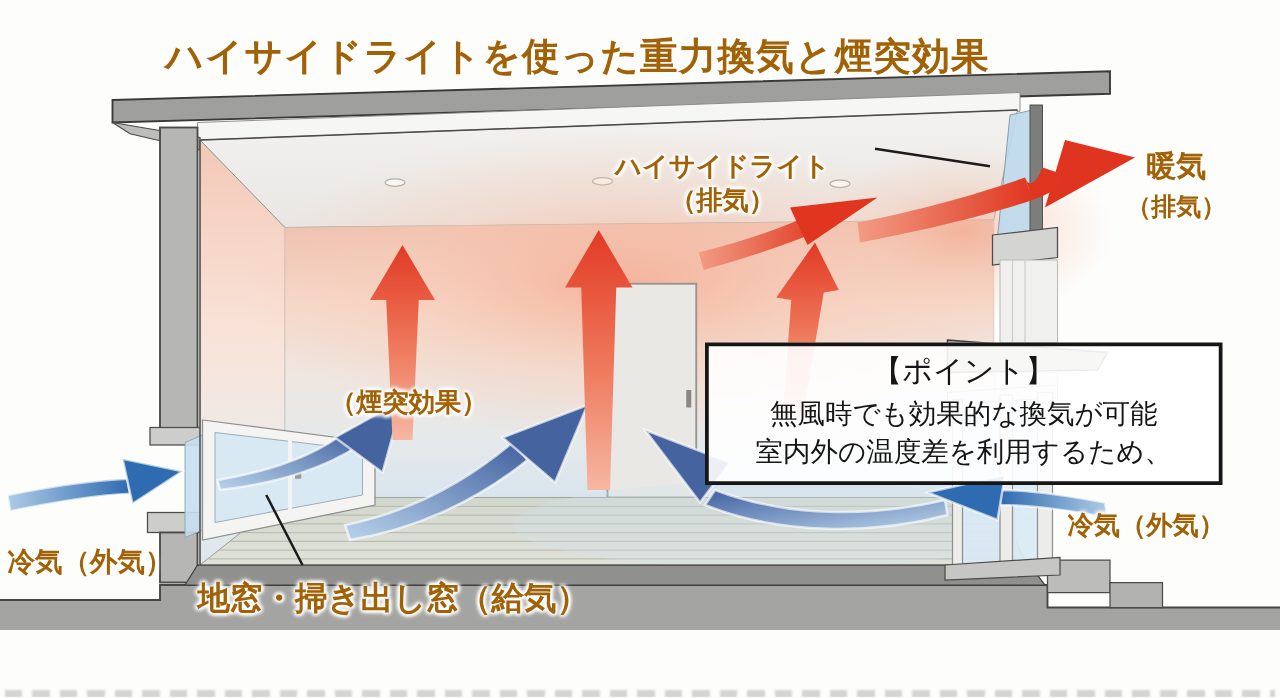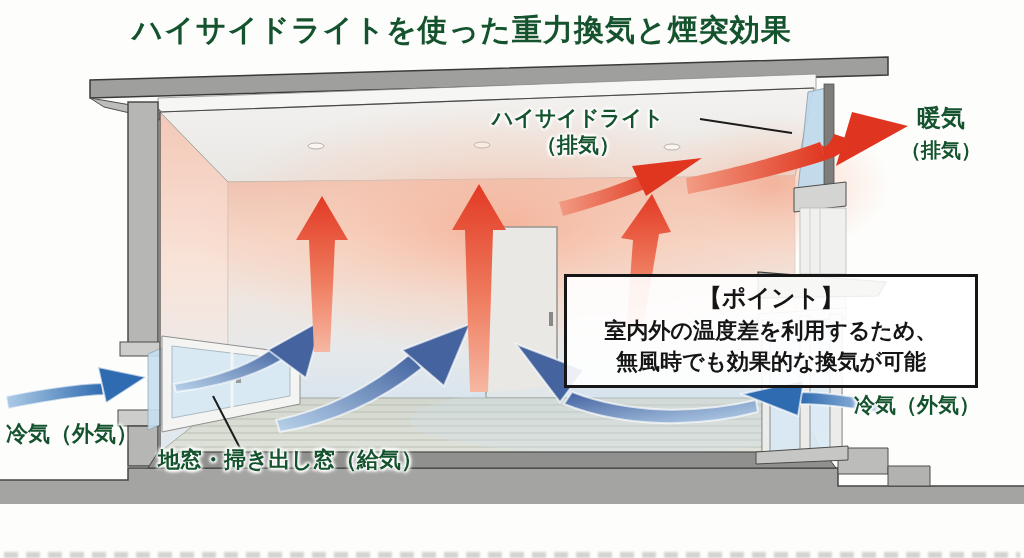--- a/index.html
+++ b/index.html
@@ -2,37 +2,38 @@
 <html><head>
 <meta charset="utf-8">
 <style>
   html,body{margin:0;padding:0;background:#ffffff;}
   .canvas{
     position:relative;width:1024px;height:558px;background:#fdfdfb;overflow:hidden;
     font-family:"Liberation Sans","DejaVu Sans",sans-serif;color:#151515;
   }
   .canvas svg{position:absolute;left:0;top:0;}
   .lbl{
-    position:absolute;font-weight:800;color:#14532d;text-align:center;line-height:1.3;
+    position:absolute;font-weight:800;color:#a16207;text-align:center;line-height:1.3;
     white-space:nowrap;
     text-shadow:0 0 4px #fff,0 0 4px #fff,0 0 6px #fff,1px 1px 3px #fff,-1px -1px 3px #fff,1px -1px 3px #fff,-1px 1px 3px #fff;
+    margin-top:16px;
   }
   .title{left:100px;top:10px;width:724px;font-size:30px;letter-spacing:1px;text-shadow:none;}
   .lbl-hsl{left:478px;top:104px;width:200px;font-size:21px;}
   .lbl-warm-out{left:878px;top:102px;width:126px;font-size:24px;}
   .lbl-warm-out .sub{font-size:20px;}
   .lbl-warm-rise{left:220px;top:261px;width:214px;font-size:23px;}
   .lbl-warm-rise .sub{font-size:21px;}
   .lbl-cool-left{left:6px;top:420px;font-size:22px;}
-  .lbl-floor-window{left:158px;top:446px;font-size:22px;}
+  .lbl-floor-window{left:158px;top:446px;font-size:26px;}
   .lbl-cool-right{left:854px;top:391px;font-size:21px;}
   .point-box{
     position:absolute;left:564px;top:274px;width:404px;
     background:rgba(255,255,255,.9);border:3px solid #161616;
-    text-align:center;font-weight:700;padding:4px 2px 8px;
+    text-align:center;font-weight:400;padding:4px 2px 8px;
   }
   .point-box .ph{font-size:24px;line-height:1.4;}
   .point-box .pl{font-size:22px;line-height:1.42;}
   .bottom-strip{
     position:absolute;left:4px;bottom:0;width:1016px;height:6px;opacity:.28;
     background:repeating-linear-gradient(90deg,#6b6b68 0 14px,transparent 14px 22px);
     filter:blur(1px);
   }
 </style>
 </head>
@@ -229,29 +230,30 @@
   <span class="sub">（排気）</span>
 </div>
 
 <div class="lbl lbl-warm-out">
   <span>暖気</span><br>
   <span class="sub">（排気）</span>
 </div>
 
 <div class="lbl lbl-warm-rise">
   <br>
+  <span class="sub">（煙突効果）</span>
 </div>
 
 <div class="lbl lbl-cool-left">冷気（外気）</div>
 
 <div class="lbl lbl-floor-window">地窓・掃き出し窓（給気）</div>
 
 <div class="lbl lbl-cool-right">冷気（外気）</div>
 
 <div class="point-box">
   <div class="ph">【ポイント】</div>
+  <div class="pl">無風時でも効果的な換気が可能</div>
   <div class="pl">室内外の温度差を利用するため、</div>
-  <div class="pl">無風時でも効果的な換気が可能</div>
 </div>
 
 <div class="bottom-strip"></div>
 
 </div>
 
 </body></html>

